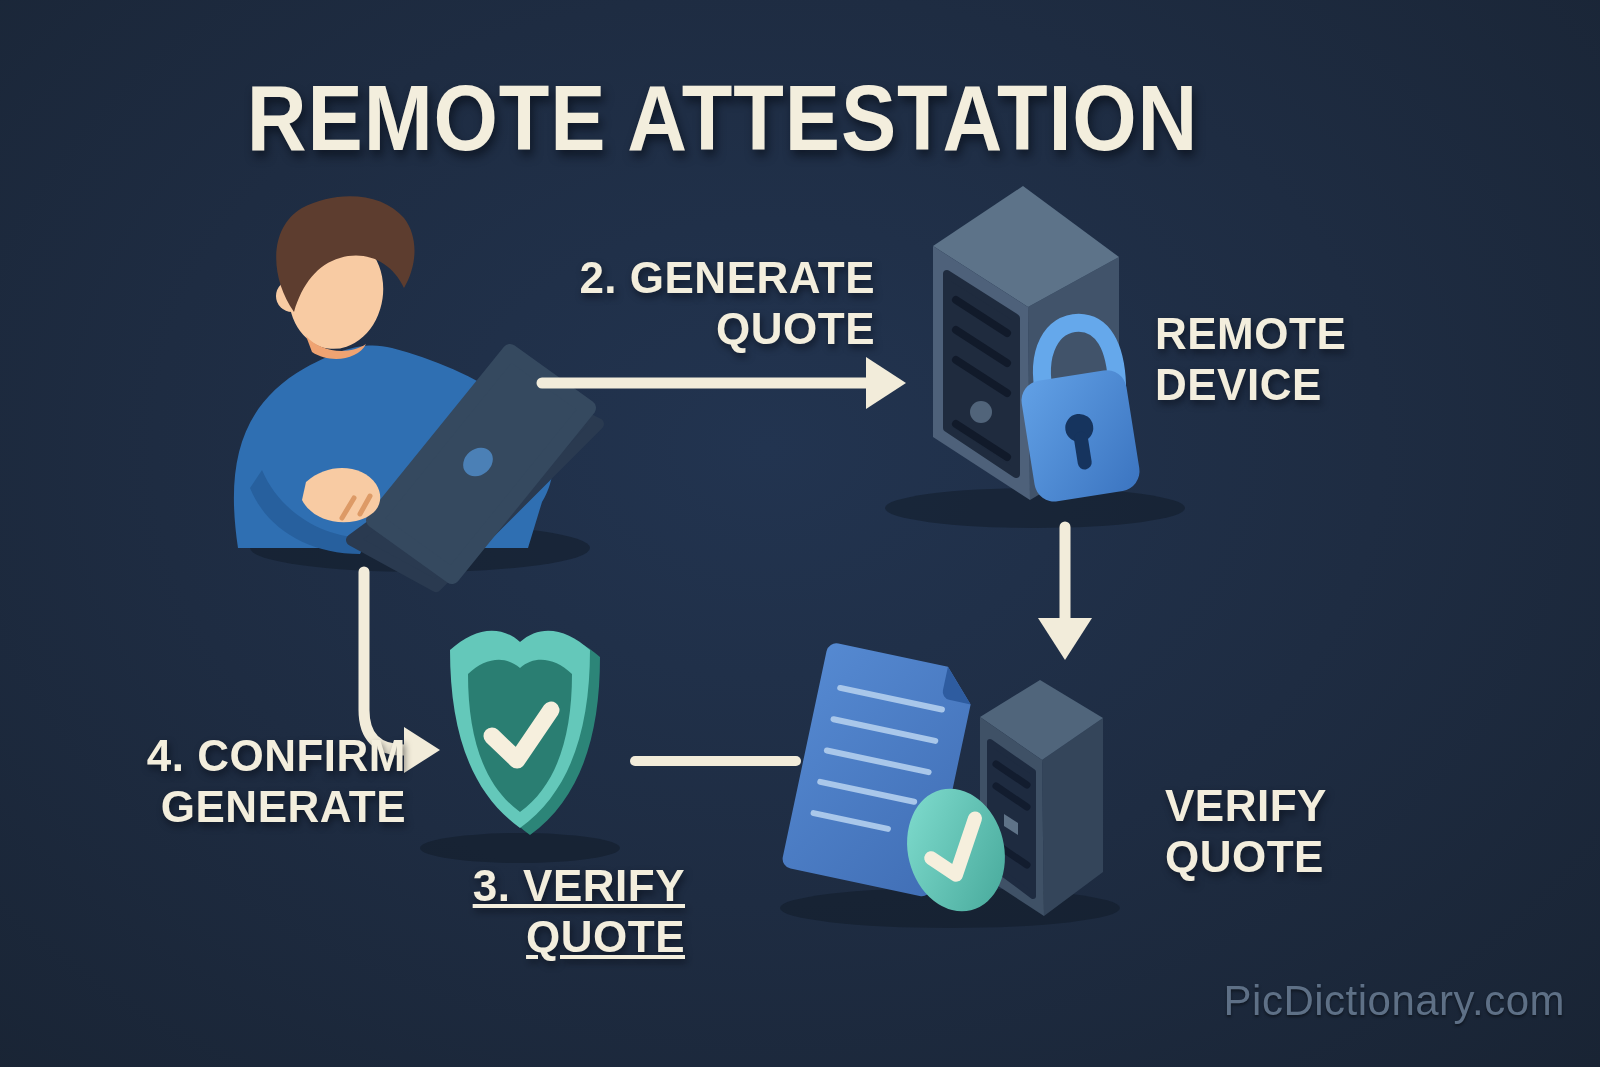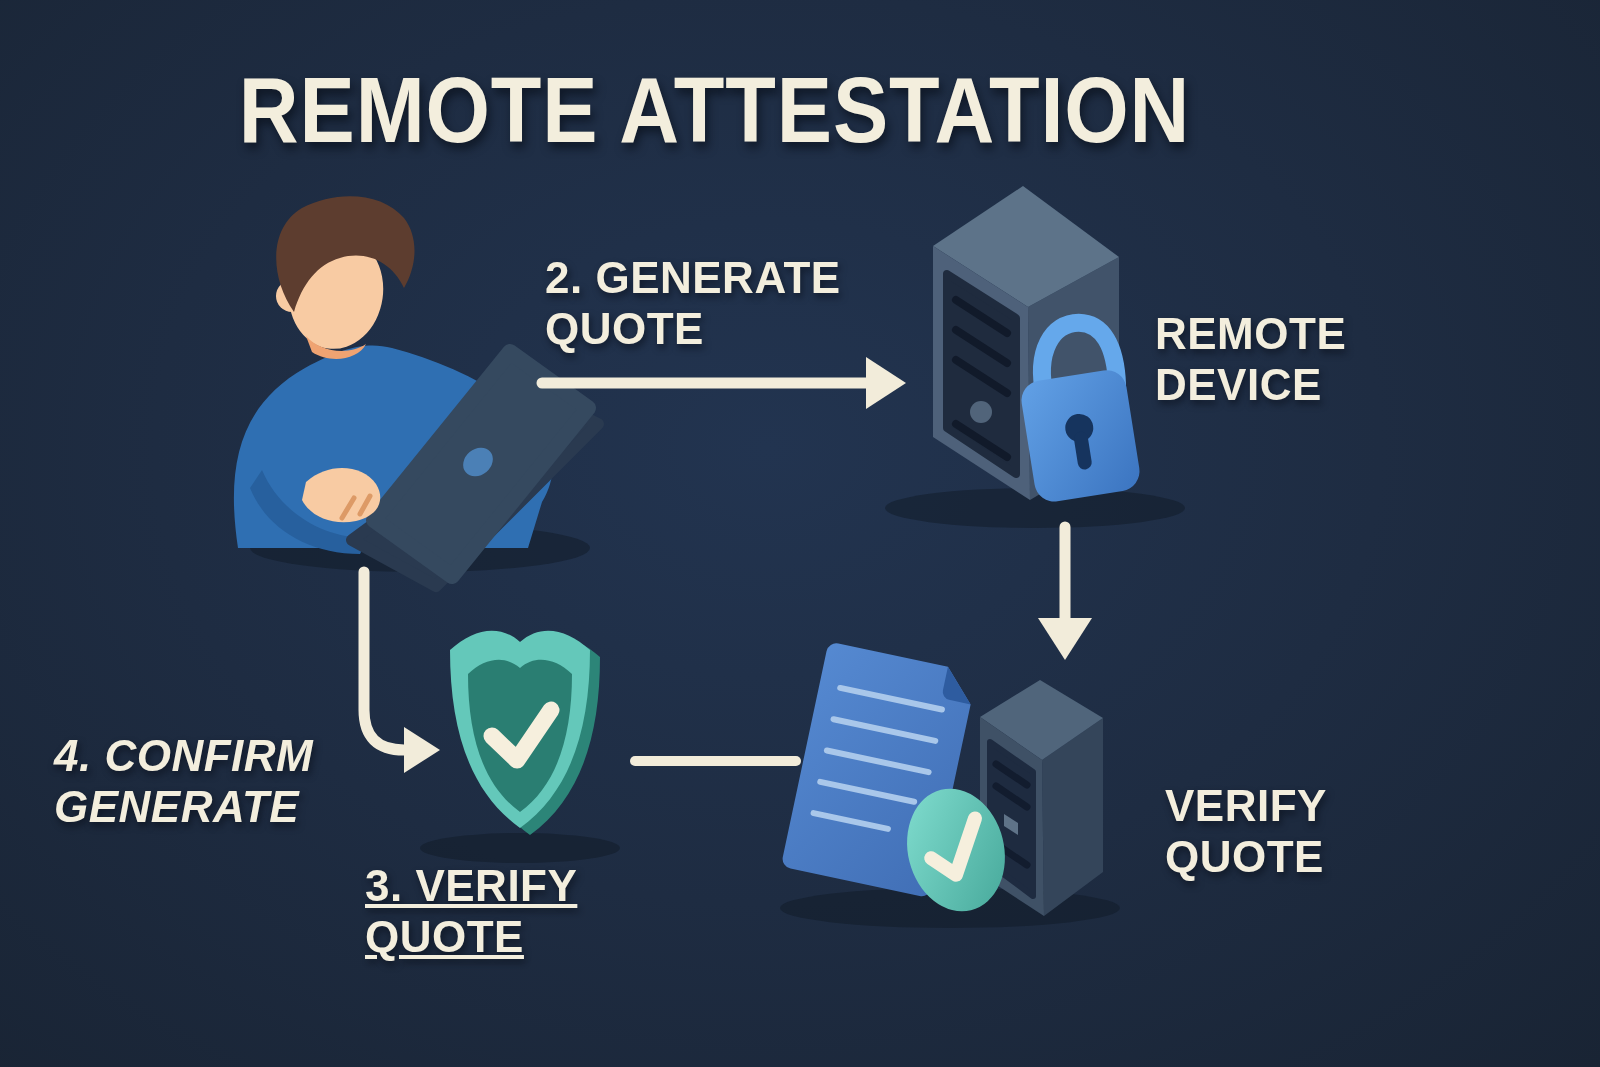--- a/index.html
+++ b/index.html
@@ -3,36 +3,36 @@
 <meta charset="utf-8">
 <style>
   html,body{margin:0;padding:0;background:#121c2a;}
   .stage{
     position:relative;width:1600px;height:1067px;overflow:hidden;
     background:radial-gradient(ellipse at 48% 42%, #223450 0%, #1e2c42 52%, #192434 100%);
     font-family:"Liberation Sans", sans-serif;
   }
   .stage svg{position:absolute;left:0;top:0;}
   .title{
-    position:absolute;left:65px;top:58px;width:1300px;margin:0;
+    position:absolute;left:65px;top:58px;width:1300px;margin:8px;
     text-align:center;color:#f3eedd;font-size:92px;font-weight:800;
     text-shadow:3px 6px 10px rgba(5,10,18,.6);
   }
   .title .squeeze{display:inline-block;transform:scaleX(.9);letter-spacing:1px;white-space:nowrap;}
   .label{
     position:absolute;color:#f3eedd;font-size:44px;font-weight:800;
     line-height:1.16;letter-spacing:.5px;
     text-shadow:2px 4px 7px rgba(5,10,18,.55);
   }
   .label span{display:block;}
-  .center{text-align:left;}
+  .center{text-align:right;}
   .step2{left:545px;top:252px;width:330px;}
   .remote-device{left:1155px;top:308px;}
   .verify-quote{left:1165px;top:780px;}
-  .step4{left:54px;top:730px;width:320px;font-style:italic;}
+  .step4{left:86px;top:730px;width:320px;}
   .step3{left:365px;top:860px;width:320px;text-decoration:underline;}
   .watermark{
     position:absolute;right:35px;bottom:42px;
     color:#5e7086;font-size:42px;font-weight:500;letter-spacing:.5px;
     text-shadow:0 2px 3px rgba(0,0,0,.45);
   }
 </style>
 </head>
 <body>
 
@@ -184,13 +184,14 @@
   <div class="label center step4">
     <span>4. CONFIRM</span>
     <span>GENERATE</span>
   </div>
 
   <div class="label center step3">
     <span>3. VERIFY</span>
     <span>QUOTE</span>
   </div>
 
+  <div class="watermark">PicDictionary.com</div>
 </div>
 
 </body></html>

